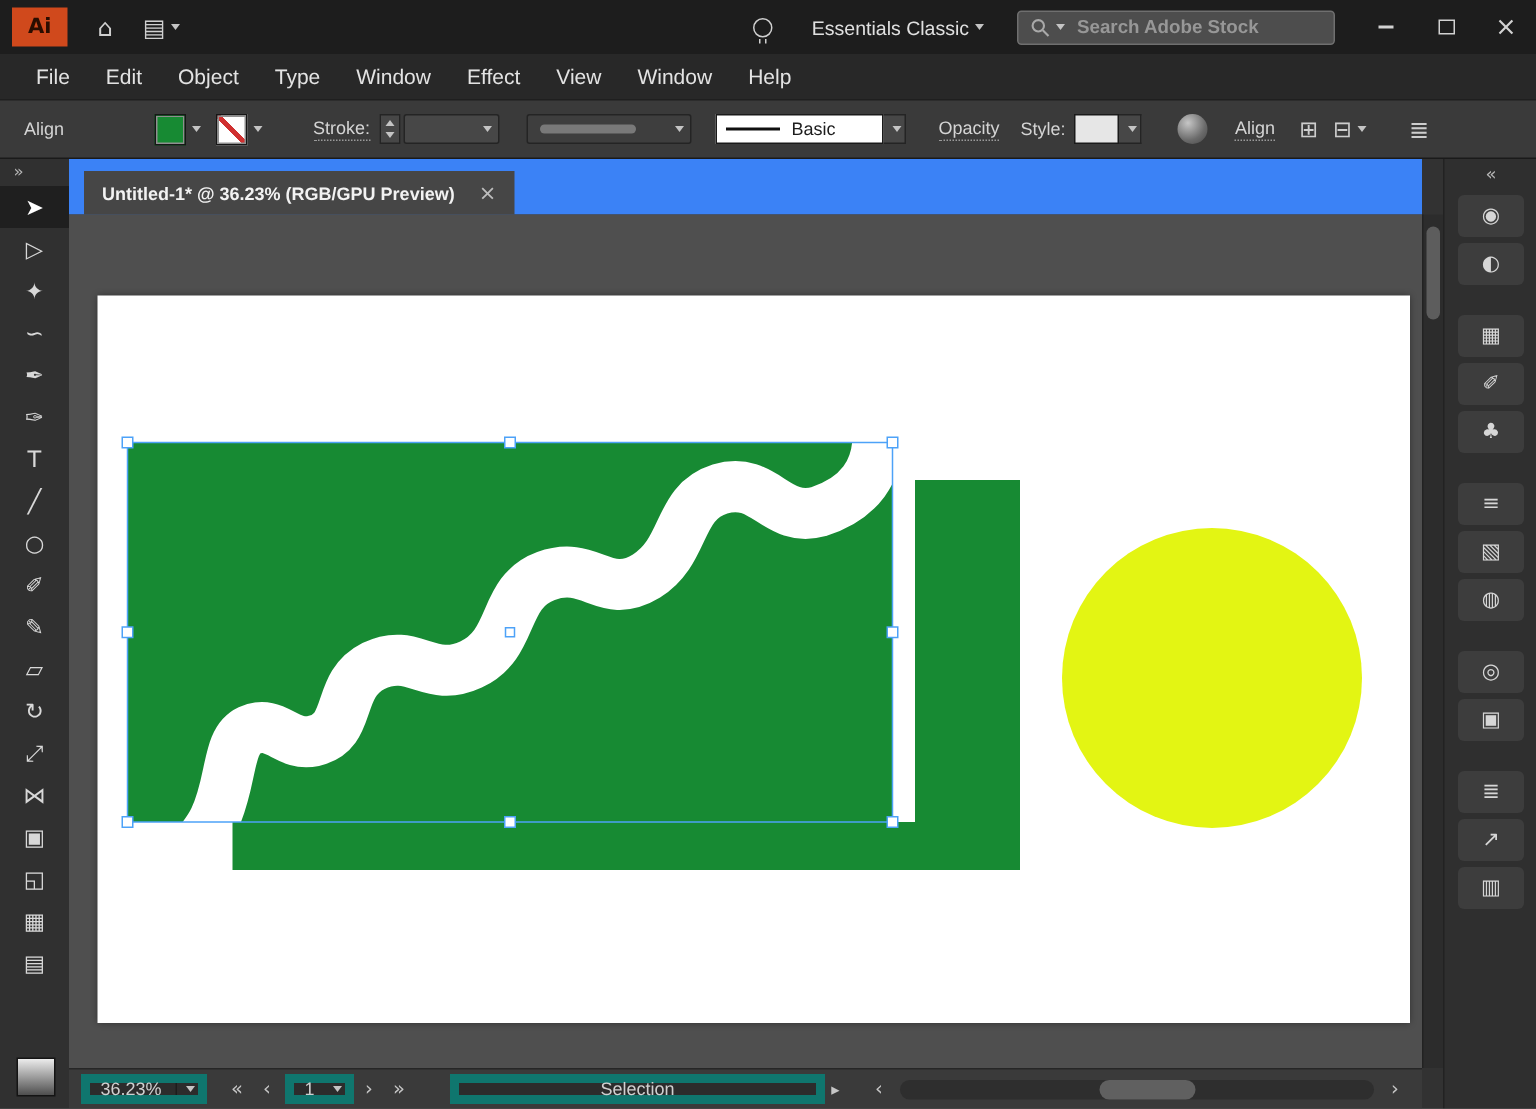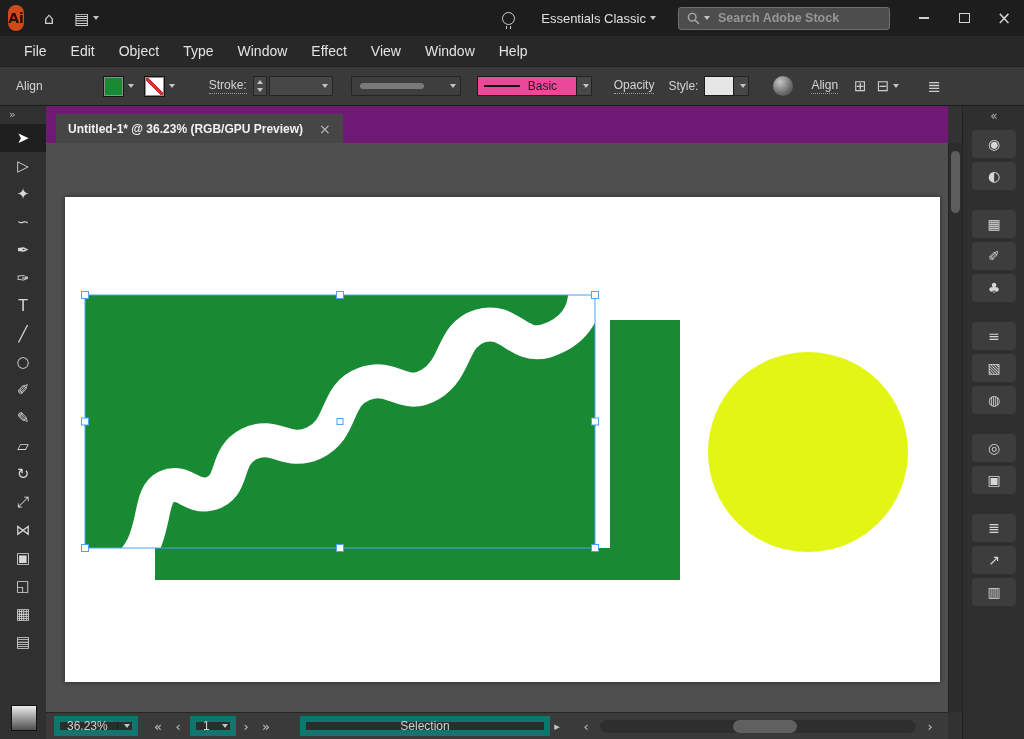--- a/index.html
+++ b/index.html
@@ -4,21 +4,21 @@
 <style>
   html,body{margin:0;padding:0;background:#141414;}
   .app{position:relative;width:1024px;height:739px;background:#323232;
        font-family:"Liberation Sans","DejaVu Sans",sans-serif;overflow:hidden;
        -webkit-user-select:none;user-select:none;}
   .glyph{font-family:"DejaVu Sans",sans-serif;}
 
   
   .titlebar{position:absolute;left:0;top:0;width:100%;height:36px;background:#1d1d1d;
             display:flex;align-items:center;color:#d6d6d6;box-sizing:border-box;}
-  .ai-logo{width:16px;height:26px;margin-left:8px;border-radius:12px;background:#d0491c;
+  .ai-logo{width:37px;height:26px;margin-left:8px;border-radius:0;background:#d0491c;
            color:#2a0d00;font-weight:bold;font-size:14px;display:flex;align-items:center;justify-content:center;}
   .tb-icon{margin-left:20px;font-size:16px;color:#cfcfcf;display:flex;align-items:center;}
   .caret{width:0;height:0;border-left:3.5px solid transparent;border-right:3.5px solid transparent;
          border-top:4px solid #c4c4c4;margin-left:4px;display:inline-block;}
   .caret.up{border-top:none;border-bottom:4px solid #c4c4c4;}
   .spacer{flex:1;}
   .bulb{width:11px;height:11px;border:1.5px solid #cfcfcf;border-radius:50%;position:relative;margin-right:6px;}
   .bulb::after{content:"";position:absolute;left:2.5px;bottom:-5px;width:3px;height:3px;
                border-left:1.5px solid #cfcfcf;border-right:1.5px solid #cfcfcf;}
   .workspace{margin-left:20px;font-size:13px;color:#e0e0e0;display:flex;align-items:center;}
@@ -45,41 +45,41 @@
   .swatch{width:21px;height:21px;border:1px solid #161616;box-shadow:inset 0 0 0 1px #8f8f8f;box-sizing:border-box;}
   .stroke-none{background:
      linear-gradient(to top right,transparent 44%,#d03030 44%,#d03030 56%,transparent 56%),#ffffff;}
   .stepper{width:14px;height:20px;background:#474747;border:1px solid #242424;display:flex;flex-direction:column;
            align-items:center;justify-content:space-evenly;box-sizing:border-box;}
   .stepper .caret,.stepper .caret.up{margin:0;}
   .select{height:20px;background:#474747;border:1px solid #242424;border-radius:2px;display:flex;
           align-items:center;justify-content:flex-end;padding:0 4px;box-sizing:border-box;}
   .select.disabled{background:#3e3e3e;}
   .lens{width:64px;height:6px;background:#8e8e8e;border-radius:3px;margin-right:auto;margin-left:4px;opacity:.75;}
-  .brush-preview{width:100px;height:20px;background:#ec4899;border:1px solid #1a1a1a;display:flex;
+  .brush-preview{width:112px;height:20px;background:#ffffff;border:1px solid #1a1a1a;display:flex;
                  align-items:center;padding:0 6px;box-sizing:border-box;}
   .brush-line{width:36px;height:2px;background:#101010;}
   .brush-name{color:#1d1d1d;margin-left:8px;font-size:12px;}
   .caret-box{width:15px;height:20px;background:#474747;border:1px solid #242424;border-left:none;
              display:flex;align-items:center;justify-content:center;box-sizing:border-box;}
   .style-box{width:30px;height:20px;background:#e6e6e6;border:1px solid #1a1a1a;box-sizing:border-box;}
   .sphere{width:20px;height:20px;border-radius:50%;
           background:radial-gradient(circle at 35% 30%,#c6c6c6,#6b6b6b 60%,#454545);}
   .cb-icon{font-size:15px;color:#cdcdcd;}
 
   
   .toolbar{position:absolute;left:0;top:106px;width:46px;height:633px;background:#303030;border-right:1px solid:#202020;}
   .toolbar-header{height:18px;color:#b5b5b5;font-size:11px;padding-left:9px;line-height:18px;}
   .tool{width:46px;height:28px;display:flex;align-items:center;justify-content:center;color:#d8d8d8;font-size:15px;}
   .tool.active{background:#1f1f1f;color:#ffffff;}
   .gradient-swatch{position:absolute;bottom:8px;left:11px;width:24px;height:24px;border:1px solid #141414;
                    background:linear-gradient(180deg,#ececec,#4e4e4e);}
 
   
-  .tabbar{position:absolute;left:46px;top:106px;width:902px;height:37px;background:#701a75;
+  .tabbar{position:absolute;left:46px;top:106px;width:902px;height:37px;background:#3b82f6;
           display:flex;align-items:flex-end;}
   .tab{height:29px;background:#464646;display:flex;align-items:center;padding:0 12px;margin-left:10px;}
   .tab-title{font-size:12px;font-weight:bold;color:#f2f2f2;white-space:nowrap;}
   .tab-close{margin-left:16px;color:#bdbdbd;font-size:14px;}
 
   
   .canvas{position:absolute;left:46px;top:143px;width:902px;height:569px;background:#4f4f4f;overflow:hidden;}
   .artboard{position:absolute;left:19px;top:54px;width:875px;height:485px;background:#ffffff;
             box-shadow:0 0 5px rgba(0,0,0,.45);}
   .handle{fill:#ffffff;stroke:#4da2f8;stroke-width:1;}

